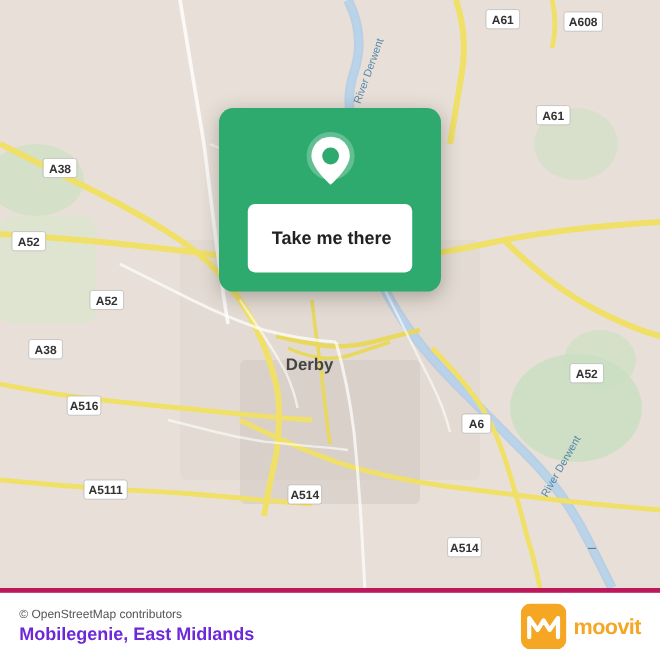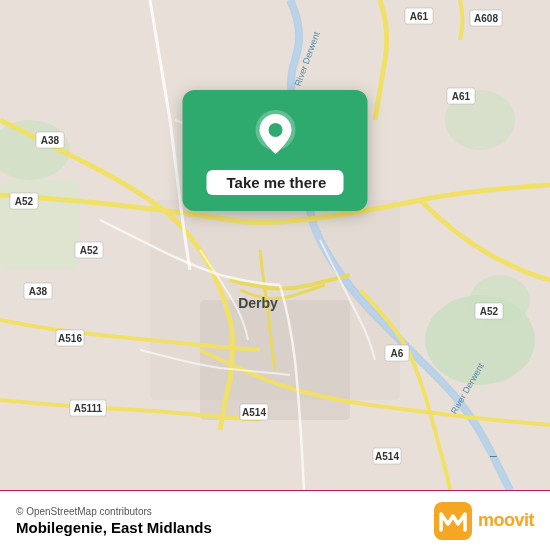--- a/index.html
+++ b/index.html
@@ -44,57 +44,57 @@
     #pin-icon {
       width: 52px;
       height: 52px;
       margin-bottom: 10px;
     }
 
     #take-me-there-btn {
       background: white;
       border: none;
       border-radius: 6px;
-      padding: 4px 20px;
+      padding: 20px 20px;
       font-size: 15px;
       font-weight: 600;
       color: #222;
       cursor: pointer;
       white-space: nowrap;
       width: 100%;
       text-align: center;
     }
 
     
     #bottom-bar {
       width: 550px;
       height: 60px;
       background: white;
       display: flex;
       align-items: center;
       justify-content: space-between;
       padding: 0 16px;
-      border-top: 1px solid #be185d;
+      border-top: 4px solid #be185d;
     }
 
     #bottom-left {
       display: flex;
       flex-direction: column;
       gap: 2px;
     }
 
     #osm-attribution {
       font-size: 10px;
       color: #555;
     }
 
     #location-name {
       font-size: 15px;
       font-weight: 600;
-      color: #000000;
+      color: #6d28d9;
     }
 
     
     #moovit-logo {
       display: flex;
       align-items: center;
       gap: 6px;
     }
 
     #moovit-icon {

